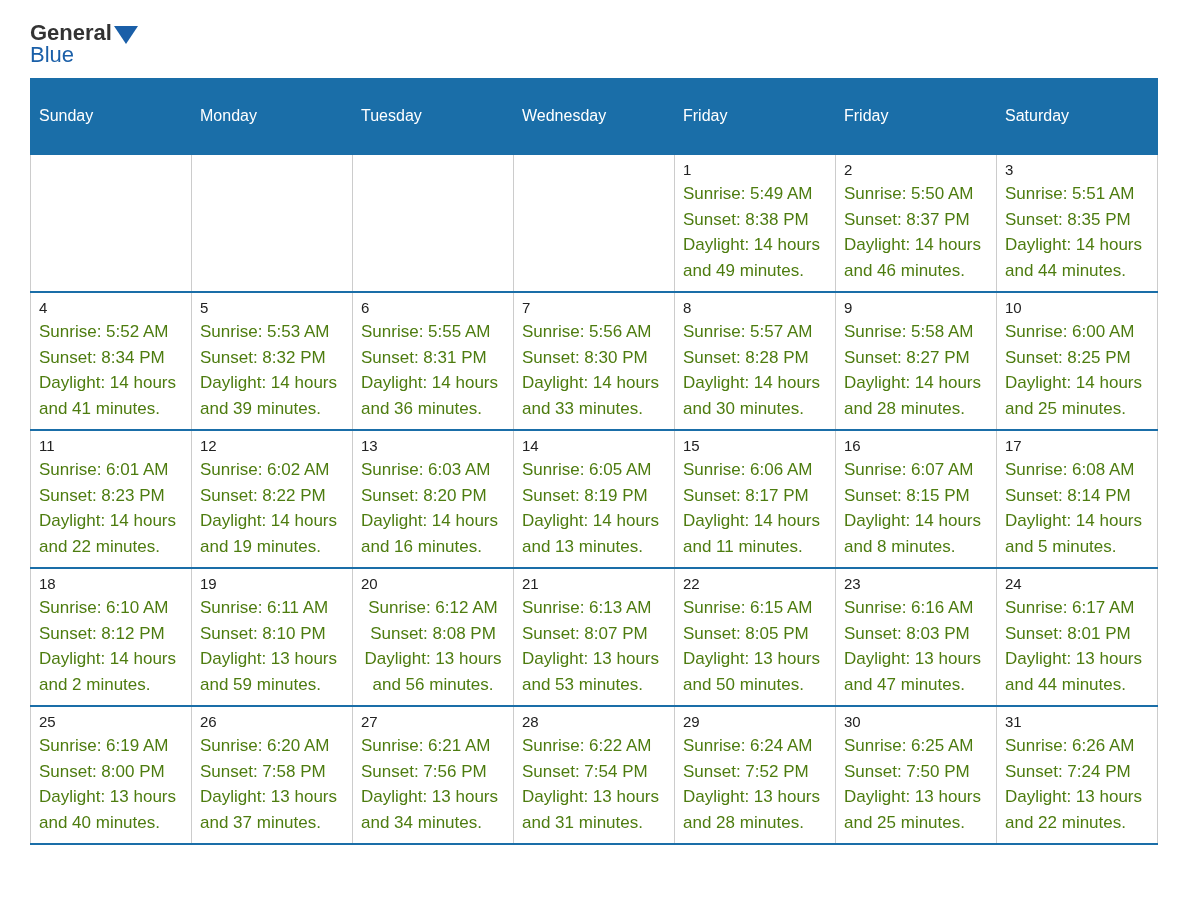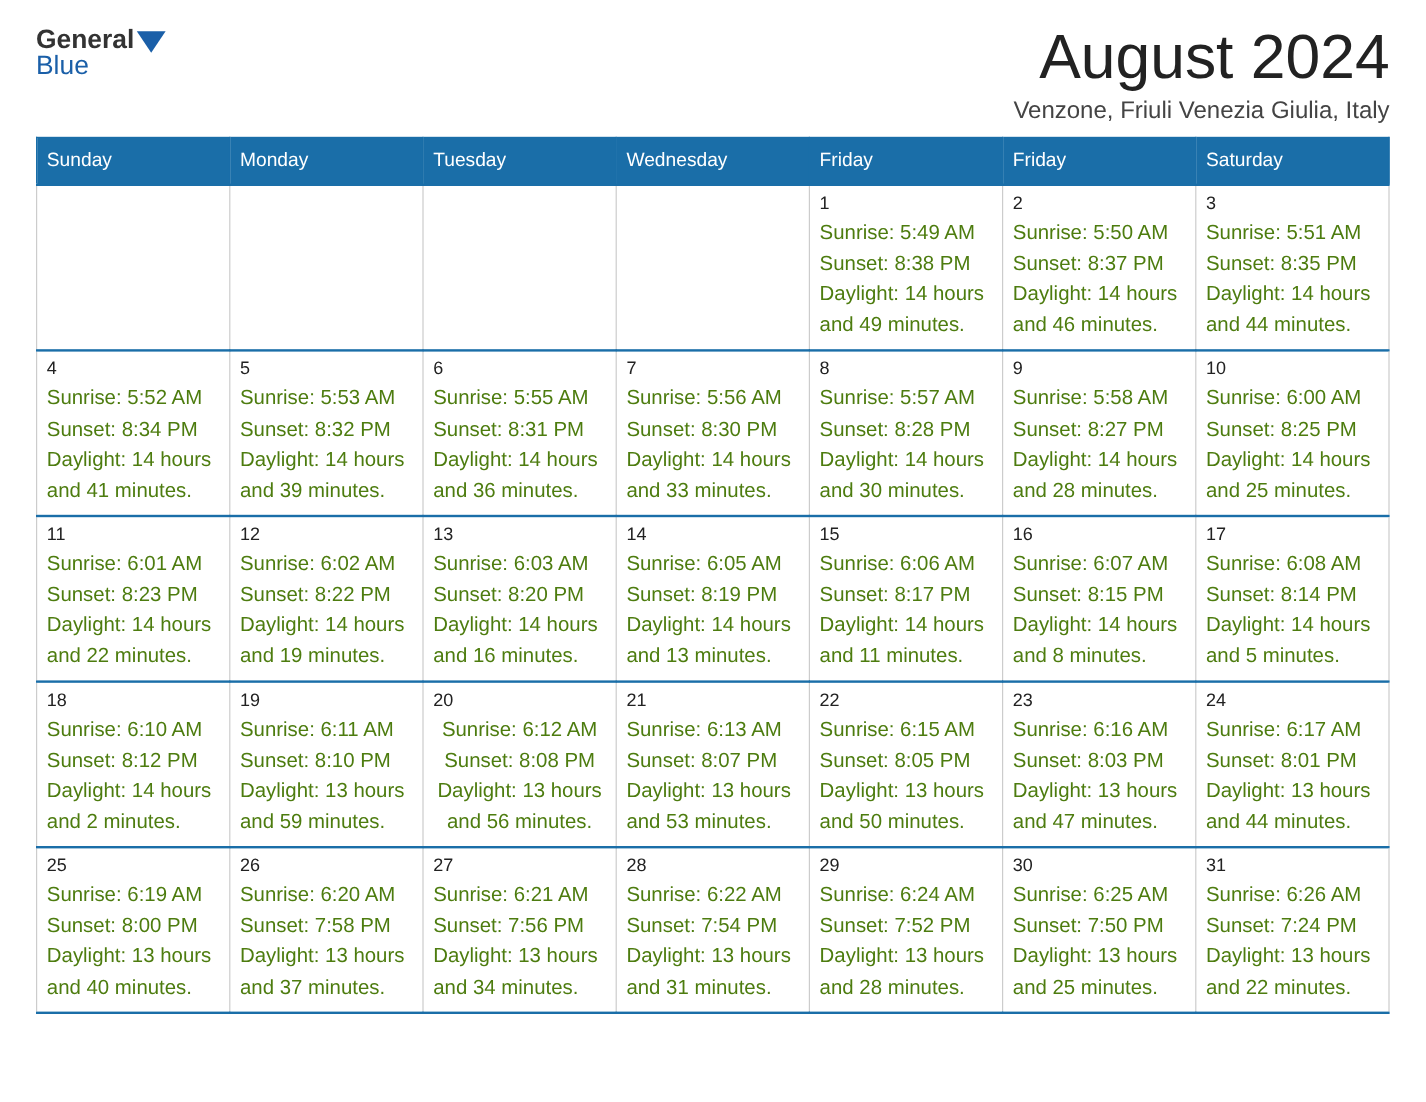--- a/index.html
+++ b/index.html
@@ -56,21 +56,21 @@
     .calendar {
       width: 100%;
       border-collapse: collapse;
       margin-top: 10px;
     }
     .calendar th {
       background-color: #1a6ea8;
       color: #fff;
       font-size: 16px;
       font-weight: normal;
-      padding: 10px 8px;
+      padding: 28px 8px;
       text-align: left;
       border: 1px solid #1a6ea8;
     }
     .calendar td {
       vertical-align: top;
       padding: 6px 8px 8px 8px;
       border: 1px solid #ccc;
       width: calc(100% / 7);
       min-height: 100px;
       font-size: 13px;
@@ -101,24 +101,20 @@
 <div class="header">
   <div class="logo">
     <div style="display:flex;flex-direction:column;align-items:flex-start;">
       <div style="display:flex;align-items:center;">
         <span class="logo-text-general">General</span>
         <div class="logo-triangle"></div>
       </div>
       <span class="logo-text-blue" style="margin-top:-4px;">Blue</span>
     </div>
   </div>
-  <div class="title-block">
-    <div class="month-title">August 2024</div>
-    <div class="location-title">Venzone, Friuli Venezia Giulia, Italy</div>
-  </div>
 </div>
 
 <table class="calendar">
   <thead>
     <tr>
     <th>Sunday</th>
         <th>Monday</th>
         <th>Tuesday</th>
         <th>Wednesday</th>
         <th>Friday</th>

